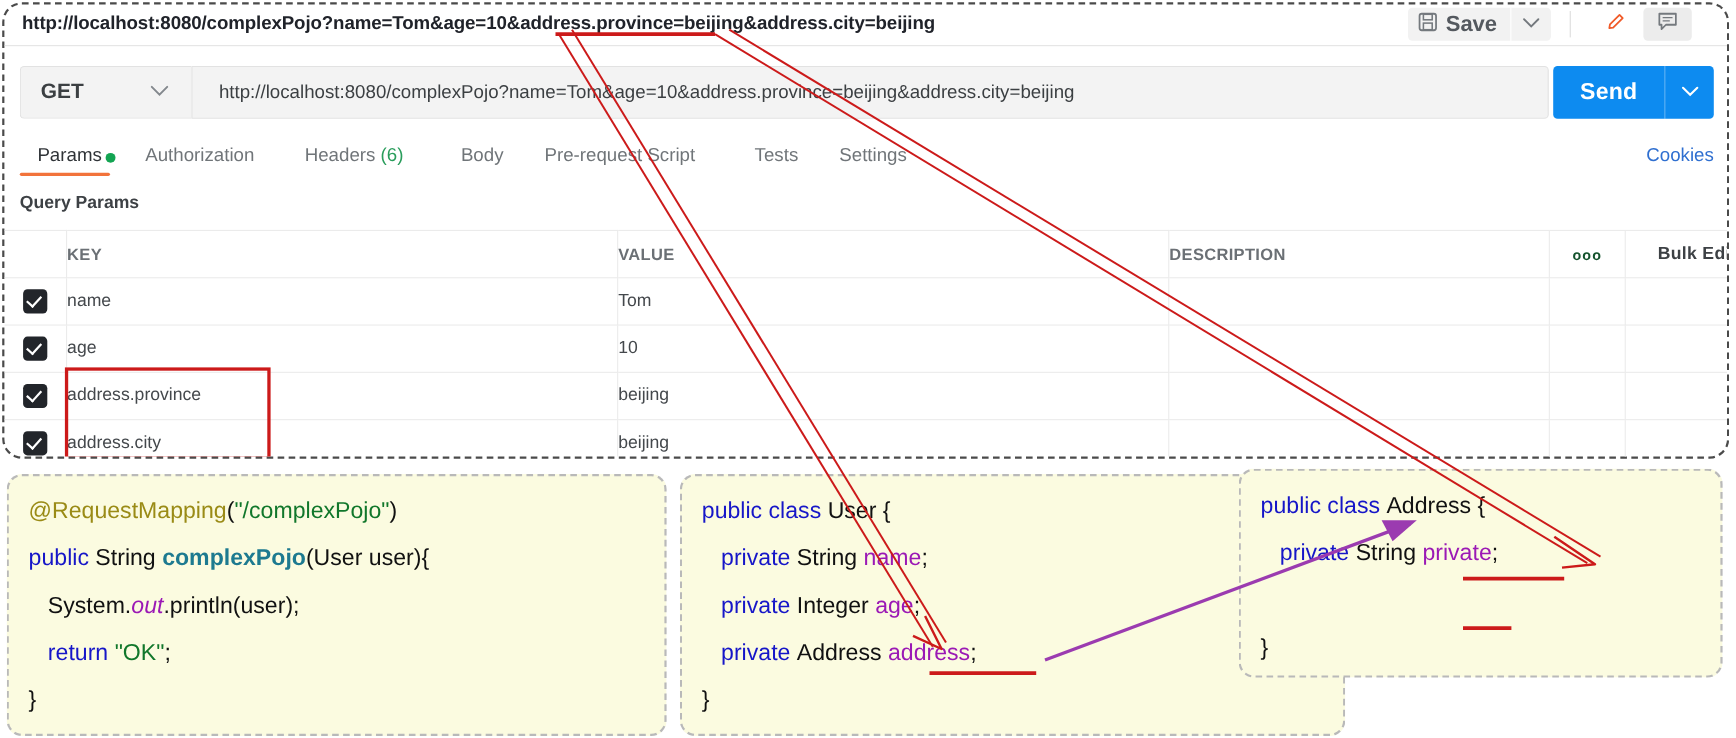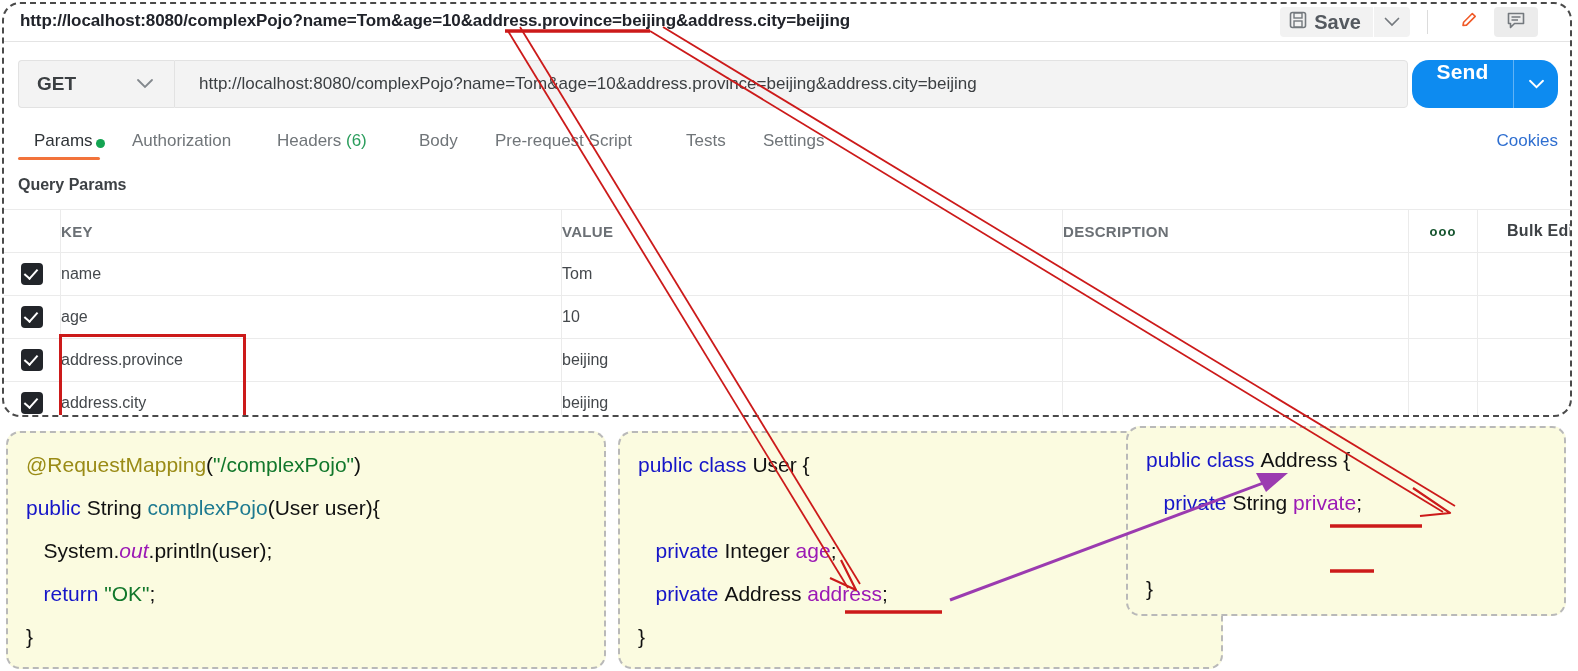--- a/index.html
+++ b/index.html
@@ -169,22 +169,23 @@
     white-space: nowrap;
     overflow: hidden;
   }
   #send-button {
     position: absolute;
     right: 0;
     top: 0;
     width: 146px;
     height: 48px;
     background: #0d8bf0;
-    border-radius: 17px;
-    display: flex;
+    border-radius: 4px;
+    display: flex;
+    align-items: center;
     cursor: pointer;
   }
   #send-button .s-label {
     flex: 1;
     text-align: center;
     color: #ffffff;
     font-size: 21px;
     font-weight: bold;
     letter-spacing: 0.2px;
   }
@@ -350,21 +351,21 @@
   .code-line {
     position: absolute;
     white-space: nowrap;
     font-size: 21px;
     font-family: "Liberation Sans", sans-serif;
     color: #111111;
   }
   .kw   { color: #1616c8; }
   .ann  { color: #9a8b16; }
   .str  { color: #11772b; }
-  .mth  { color: #1d7a90; }
+  .mth  { color: #1d7a90; font-weight: bold; }
   .fld  { color: #9b19b5; }
   .stat { color: #9b19b5; font-style: italic; }
 
   
   #annotations {
     position: absolute;
     left: 0; top: 0;
     width: 1578px;
     height: 671px;
     pointer-events: none;
@@ -526,20 +527,21 @@
 
 <div class="code-panel" id="code-panel-1">
     <div class="code-line" style="left: 18px; top: 20px;"><span class="ann">@RequestMapping</span><span>(</span><span class="str">"/complexPojo"</span><span>)</span></div>
     <div class="code-line" style="left: 18px; top: 63px;"><span class="kw">public&nbsp;</span><span>String&nbsp;</span><span class="mth">complexPojo</span><span>(User&nbsp;user){</span></div>
     <div class="code-line" style="left: 18px; top: 106px;"><span>&nbsp;&nbsp;&nbsp;System.</span><span class="stat">out</span><span>.println(user);</span></div>
     <div class="code-line" style="left: 18px; top: 149px;"><span>&nbsp;&nbsp;&nbsp;</span><span class="kw">return&nbsp;</span><span class="str">"OK"</span><span>;</span></div>
     <div class="code-line" style="left: 18px; top: 192px;"><span>}</span></div>
   </div>
 <div class="code-panel" id="code-panel-2">
     <div class="code-line" style="left: 18px; top: 20px;"><span class="kw">public&nbsp;class&nbsp;</span><span>User&nbsp;{</span></div>
+    <div class="code-line" style="left: 18px; top: 63px;"><span>&nbsp;&nbsp;&nbsp;</span><span class="kw">private&nbsp;</span><span>String&nbsp;</span><span class="fld">name</span><span>;</span></div>
     <div class="code-line" style="left: 18px; top: 106px;"><span>&nbsp;&nbsp;&nbsp;</span><span class="kw">private&nbsp;</span><span>Integer&nbsp;</span><span class="fld">age</span><span>;</span></div>
     <div class="code-line" style="left: 18px; top: 149px;"><span>&nbsp;&nbsp;&nbsp;</span><span class="kw">private&nbsp;</span><span>Address&nbsp;</span><span class="fld">address</span><span>;</span></div>
     <div class="code-line" style="left: 18px; top: 192px;"><span>}</span></div>
   </div>
 <div class="code-panel" id="code-panel-3">
     <div class="code-line" style="left: 18px; top: 20px;"><span class="kw">public&nbsp;class&nbsp;</span><span>Address&nbsp;{</span></div>
     <div class="code-line" style="left: 18px; top: 63px;"><span>&nbsp;&nbsp;&nbsp;</span><span class="kw">private&nbsp;</span><span>String&nbsp;</span><span class="fld">private</span><span>;</span></div>
     <div class="code-line" style="left: 18px; top: 149px;"><span>}</span></div>
   </div>
 

